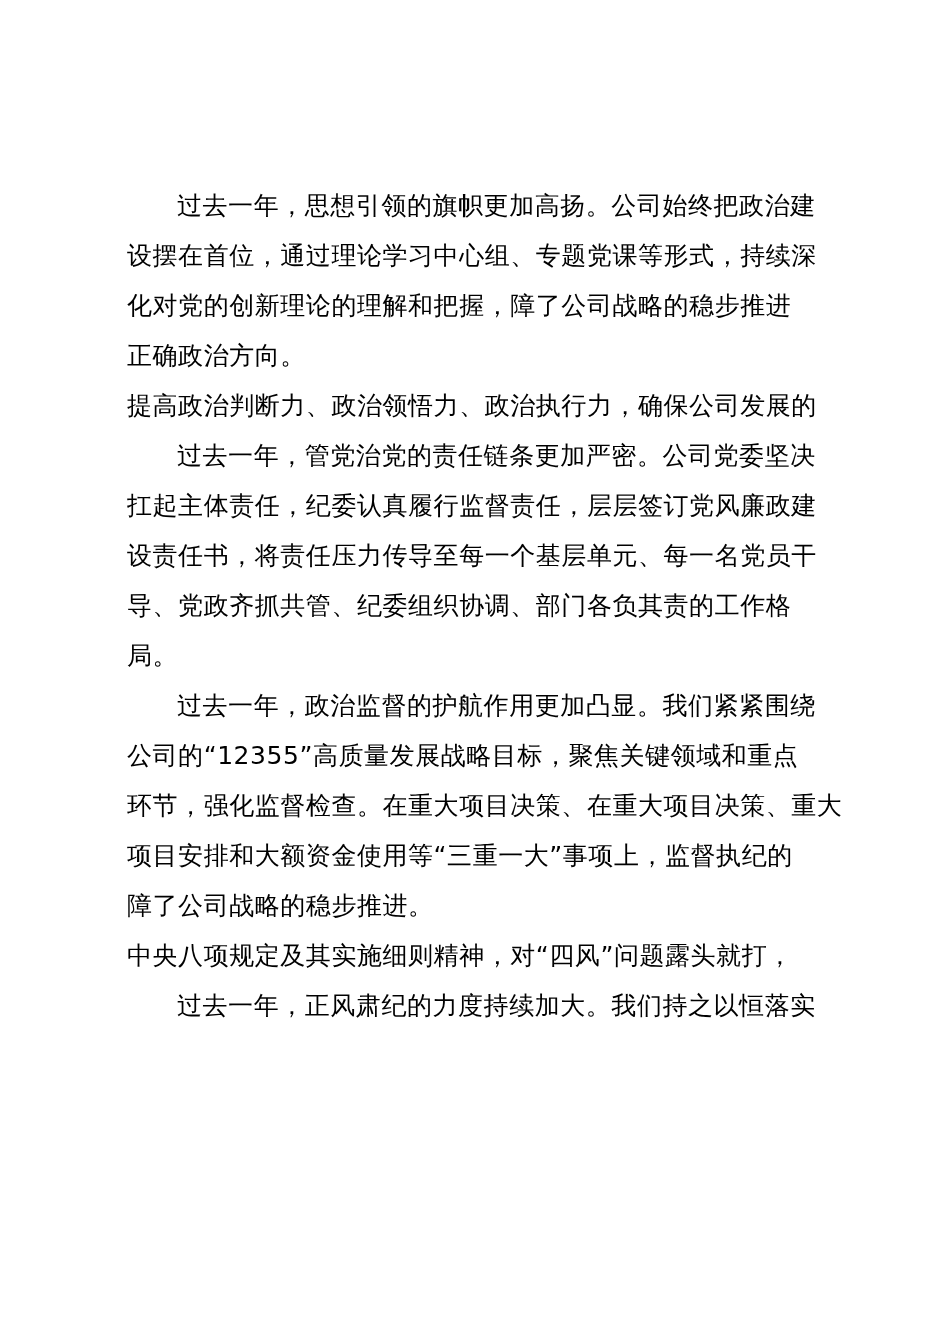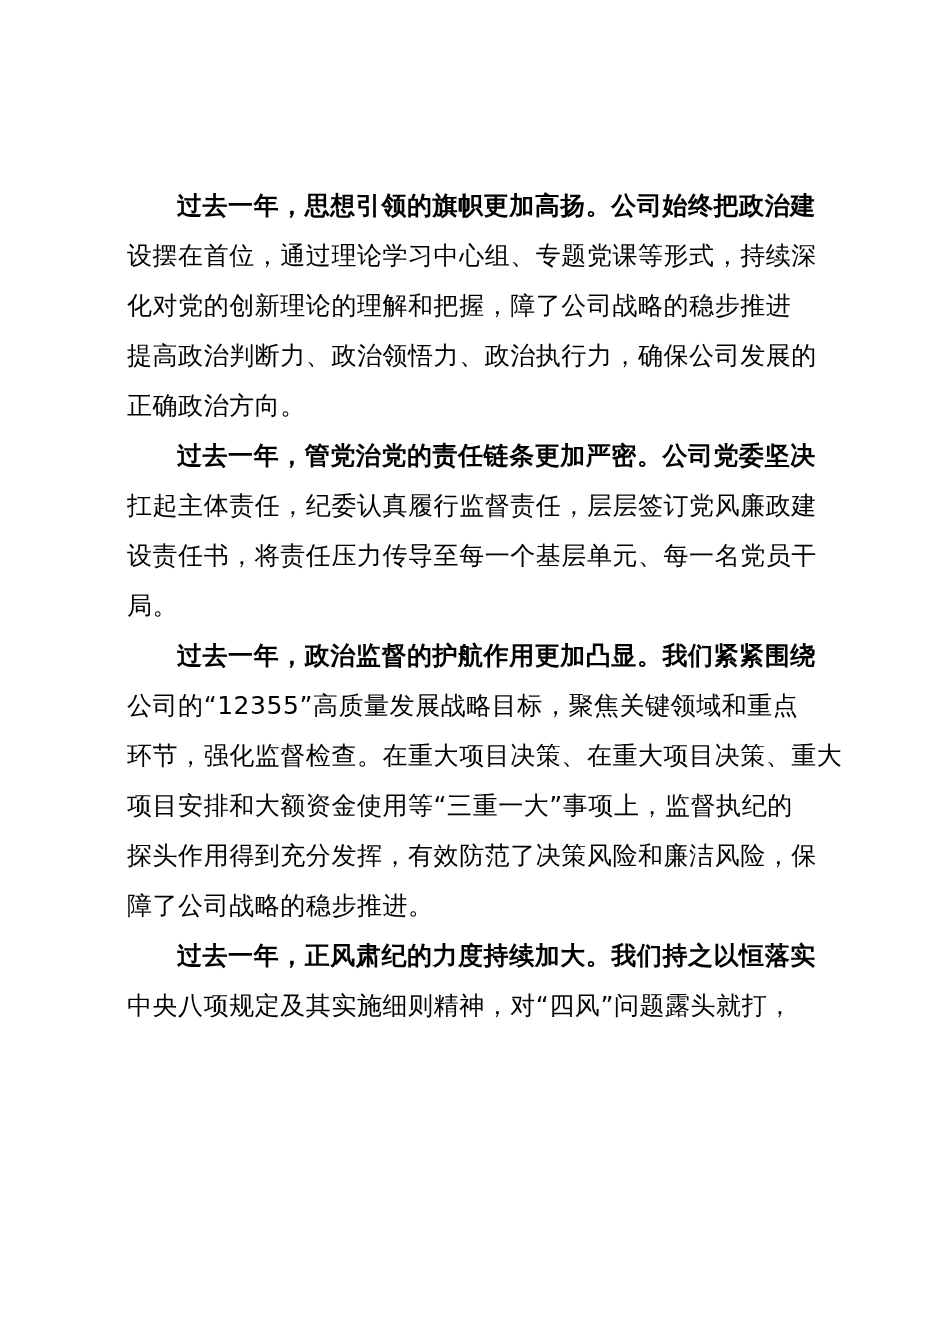--- a/index.html
+++ b/index.html
@@ -24,50 +24,49 @@
     .line {
       display: block;
       height: 50px;
       line-height: 50px;
       font-size: 25px;
       white-space: nowrap;
       letter-spacing: 0.55px;
     }
     .line.indent {
       padding-left: 50px;
-      font-weight: bold;
     }
   </style>
 </head>
 <body>
 
 <div class="page">
 
   <div>
     <span class="line indent">过去一年，思想引领的旗帜更加高扬。公司始终把政治建</span>
     <span class="line">设摆在首位，通过理论学习中心组、专题党课等形式，持续深</span>
     <span class="line">化对党的创新理论的理解和把握，障了公司战略的稳步推进</span>
+    <span class="line">正确政治方向。</span>
     <span class="line">提高政治判断力、政治领悟力、政治执行力，确保公司发展的</span>
-    <span class="line">正确政治方向。</span>
   </div>
 
   <div>
     <span class="line indent">过去一年，管党治党的责任链条更加严密。公司党委坚决</span>
     <span class="line">扛起主体责任，纪委认真履行监督责任，层层签订党风廉政建</span>
     <span class="line">设责任书，将责任压力传导至每一个基层单元、每一名党员干</span>
+    <span class="line">导、党政齐抓共管、纪委组织协调、部门各负其责的工作格</span>
     <span class="line">局。</span>
   </div>
 
   <div>
     <span class="line indent">过去一年，政治监督的护航作用更加凸显。我们紧紧围绕</span>
     <span class="line">公司的“12355”高质量发展战略目标，聚焦关键领域和重点</span>
     <span class="line">环节，强化监督检查。在重大项目决策、在重大项目决策、重大</span>
     <span class="line">项目安排和大额资金使用等“三重一大”事项上，监督执纪的</span>
-    <span class="line">探头作用得到充分发挥，有效防范了决策风险和廉洁风险，保</span>
     <span class="line">障了公司战略的稳步推进。</span>
   </div>
 
   <div>
+    <span class="line">中央八项规定及其实施细则精神，对“四风”问题露头就打，</span>
     <span class="line indent">过去一年，正风肃纪的力度持续加大。我们持之以恒落实</span>
-    <span class="line">中央八项规定及其实施细则精神，对“四风”问题露头就打，</span>
   </div>
 
 </div>
 
 </body></html>

